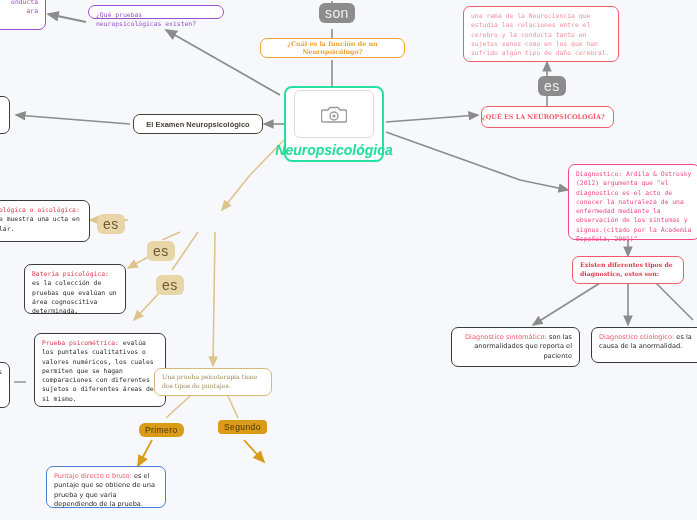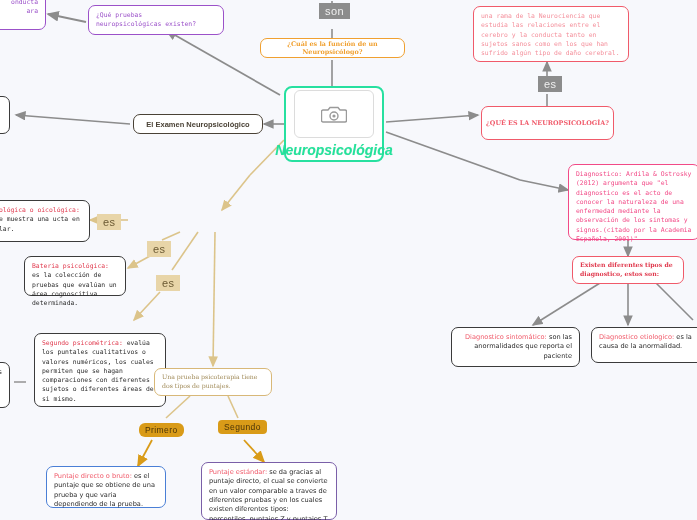--- a/index.html
+++ b/index.html
@@ -10,22 +10,22 @@
     overflow:hidden;
     position:relative;
   }
   #canvas{position:absolute;left:0;top:0;width:697px;height:520px;overflow:hidden;}
   svg#edges{position:absolute;left:0;top:0;width:697px;height:520px;pointer-events:none;}
 
   .node{position:absolute;box-sizing:border-box;background:#ffffff;border-radius:7px;}
   .node .body{padding:5px 7px;}
 
   
-  .pill{position:absolute;box-sizing:border-box;border-radius:0;
-        font-size:11px;letter-spacing:.4px;padding:2px 6px;white-space:nowrap;}
+  .pill{position:absolute;box-sizing:border-box;border-radius:6px;
+        font-size:14px;letter-spacing:.4px;padding:2px 6px;white-space:nowrap;}
   .pill.gray{background:#8c8c8c;color:#f0f0f0;}
   .pill.tan{background:#e8d5a8;color:#6b5a33;}
   .pill.amber{background:#d99b18;color:#4a3408;font-size:8.5px;border-radius:4px;}
 
   
   #central{left:284px;top:86px;width:100px;height:76px;border:2px solid #27e0a0;
            border-radius:8px;background:#fff;display:flex;flex-direction:column;
            align-items:center;justify-content:center;}
   #central .thumb{width:78px;height:46px;border:1px solid #dcdcdc;border-radius:6px;
                   display:flex;align-items:center;justify-content:center;background:#fff;}
@@ -118,38 +118,38 @@
     <line x1="244" y1="440" x2="264" y2="462" stroke="#d99b18" stroke-width="1.8" marker-end="url(#ah-amber)"></line>
 
     <line x1="26" y1="382" x2="14" y2="382" stroke="#8c8c8c" stroke-width="1.4"></line>
   </svg>
 
   <div class="node sk-purple" style="left:-46px;top:-8px;width:92px;height:38px;">
     <div class="body mono" style="color:#9b51c9;white-space:pre-line;text-align:right;">onducta
 ara</div>
   </div>
 
-  <div class="node sk-purple" style="left:88px;top:5px;width:136px;height:30px;">
+  <div class="node sk-purple" style="left:88px;top:5px;width:136px;height:14px;">
     <div class="body mono" style="color:#9b51c9;white-space:pre-line;">¿Qué pruebas
 neuropsicológicas existen?</div>
   </div>
 
   <div class="pill gray" style="left:319px;top:3px;">son</div>
 
   <div class="node sk-orange" style="left:260px;top:38px;width:145px;height:20px;display:flex;align-items:center;justify-content:center;">
     <div class="serif" style="color:#f0a030;font-size:6.4px;font-weight:bold;text-align:center;">¿Cuál es la función de un Neuropsicólogo?</div>
   </div>
 
-  <div class="node sk-red" style="left:473px;top:6px;width:156px;height:56px;">
+  <div class="node sk-red" style="left:463px;top:6px;width:156px;height:56px;">
     <div class="body mono" style="color:#f4909c;">una rama de la Neurociencia que estudia las relaciones entre el cerebro y la conducta tanto en sujetos sanos como en los que han sufrido algún tipo de daño cerebral.</div>
   </div>
 
   <div class="pill gray" style="left:538px;top:76px;">es</div>
 
-  <div class="node sk-red" style="left:481px;top:106px;width:133px;height:34px;display:flex;align-items:center;justify-content:center;">
+  <div class="node sk-red" style="left:481px;top:106px;width:133px;height:22px;display:flex;align-items:center;justify-content:flex-start;">
     <div class="serif" style="color:#f05a6a;font-size:6.4px;font-weight:bold;">¿QUÉ ES LA NEUROPSICOLOGÍA?</div>
   </div>
 
   <div class="node sk-dark" style="left:133px;top:114px;width:130px;height:20px;display:flex;align-items:center;justify-content:center;">
     <div style="color:#4a4236;font-size:7.5px;font-weight:bold;">El Examen Neuropsicológico</div>
   </div>
 
   <div class="node sk-gray" style="left:-22px;top:96px;width:32px;height:38px;"></div>
 
   <div id="central" class="node">
@@ -191,31 +191,31 @@
       <b style="color:#e03a4e;">ba psicológica o</b>
       <b style="color:#e03a4e;">oicológica:</b><span> es do se muestra una ucta en particular.</span>
     </div>
   </div>
 
   <div class="pill tan" style="left:97px;top:214px;">es</div>
 
 
   <div class="pill tan" style="left:147px;top:241px;">es</div>
 
-  <div class="node sk-gray" style="left:24px;top:256px;width:102px;height:40px;">
+  <div class="node sk-gray" style="left:24px;top:264px;width:102px;height:50px;">
     <div class="body mono" style="color:#2d2d2d;">
       <b style="color:#e03a4e;">Bateria psicológica:</b><span> es la colección de pruebas que evalúan un área cognoscitiva determinada.</span>
     </div>
   </div>
 
   <div class="pill tan" style="left:156px;top:275px;">es</div>
 
   <div class="node sk-gray" style="left:34px;top:333px;width:132px;height:74px;">
     <div class="body mono" style="color:#2d2d2d;">
-      <b style="color:#e03a4e;">Segundo psicométrica:</b><span> evalúa los puntales cualitativos o valores numéricos, los cuales permiten que se hagan comparaciones con diferentes sujetos o diferentes áreas de si mismo.</span>
+      <b style="color:#e03a4e;">Prueba psicométrica:</b><span> evalúa los puntales cualitativos o valores numéricos, los cuales permiten que se hagan comparaciones con diferentes sujetos o diferentes áreas de si mismo.</span>
     </div>
   </div>
 
   <div class="node sk-gray" style="left:-26px;top:362px;width:36px;height:46px;">
     <div class="body mono" style="color:#2d2d2d;text-align:right;">as</div>
   </div>
 
   <div class="node sk-tan" style="left:154px;top:368px;width:118px;height:28px;display:flex;align-items:center;">
     <div class="body serif" style="color:#a08a58;font-size:6.2px;line-height:1.45;">Una prueba psicoterapia tiene dos tipos de puntajes.</div>
   </div>
@@ -223,19 +223,14 @@
   <div class="pill amber" style="left:139px;top:423px;border-radius:6px;">Primero</div>
 
   <div class="pill amber" style="left:218px;top:420px;">Segundo</div>
 
   <div class="node sk-blue" style="left:46px;top:466px;width:120px;height:42px;">
     <div class="body hand" style="color:#2d2d2d;">
       <span style="color:#f05a6a;">Puntaje directo o bruto:</span><span> es el puntaje que se obtiene de una prueba y que varia dependiendo de la prueba.</span>
     </div>
   </div>
 
-  <div class="node sk-plum" style="left:201px;top:462px;width:136px;height:58px;">
-    <div class="body hand" style="color:#2d2d2d;">
-      <span style="color:#f05a6a;">Puntaje estándar:</span><span> se da gracias al puntaje directo, el cual se convierte en un valor comparable a traves de diferentes pruebas y en los cuales existen diferentes tipos: percentiles, puntajes Z y puntajes T.</span>
-    </div>
-  </div>
 
 </div>
 
 </body></html>

